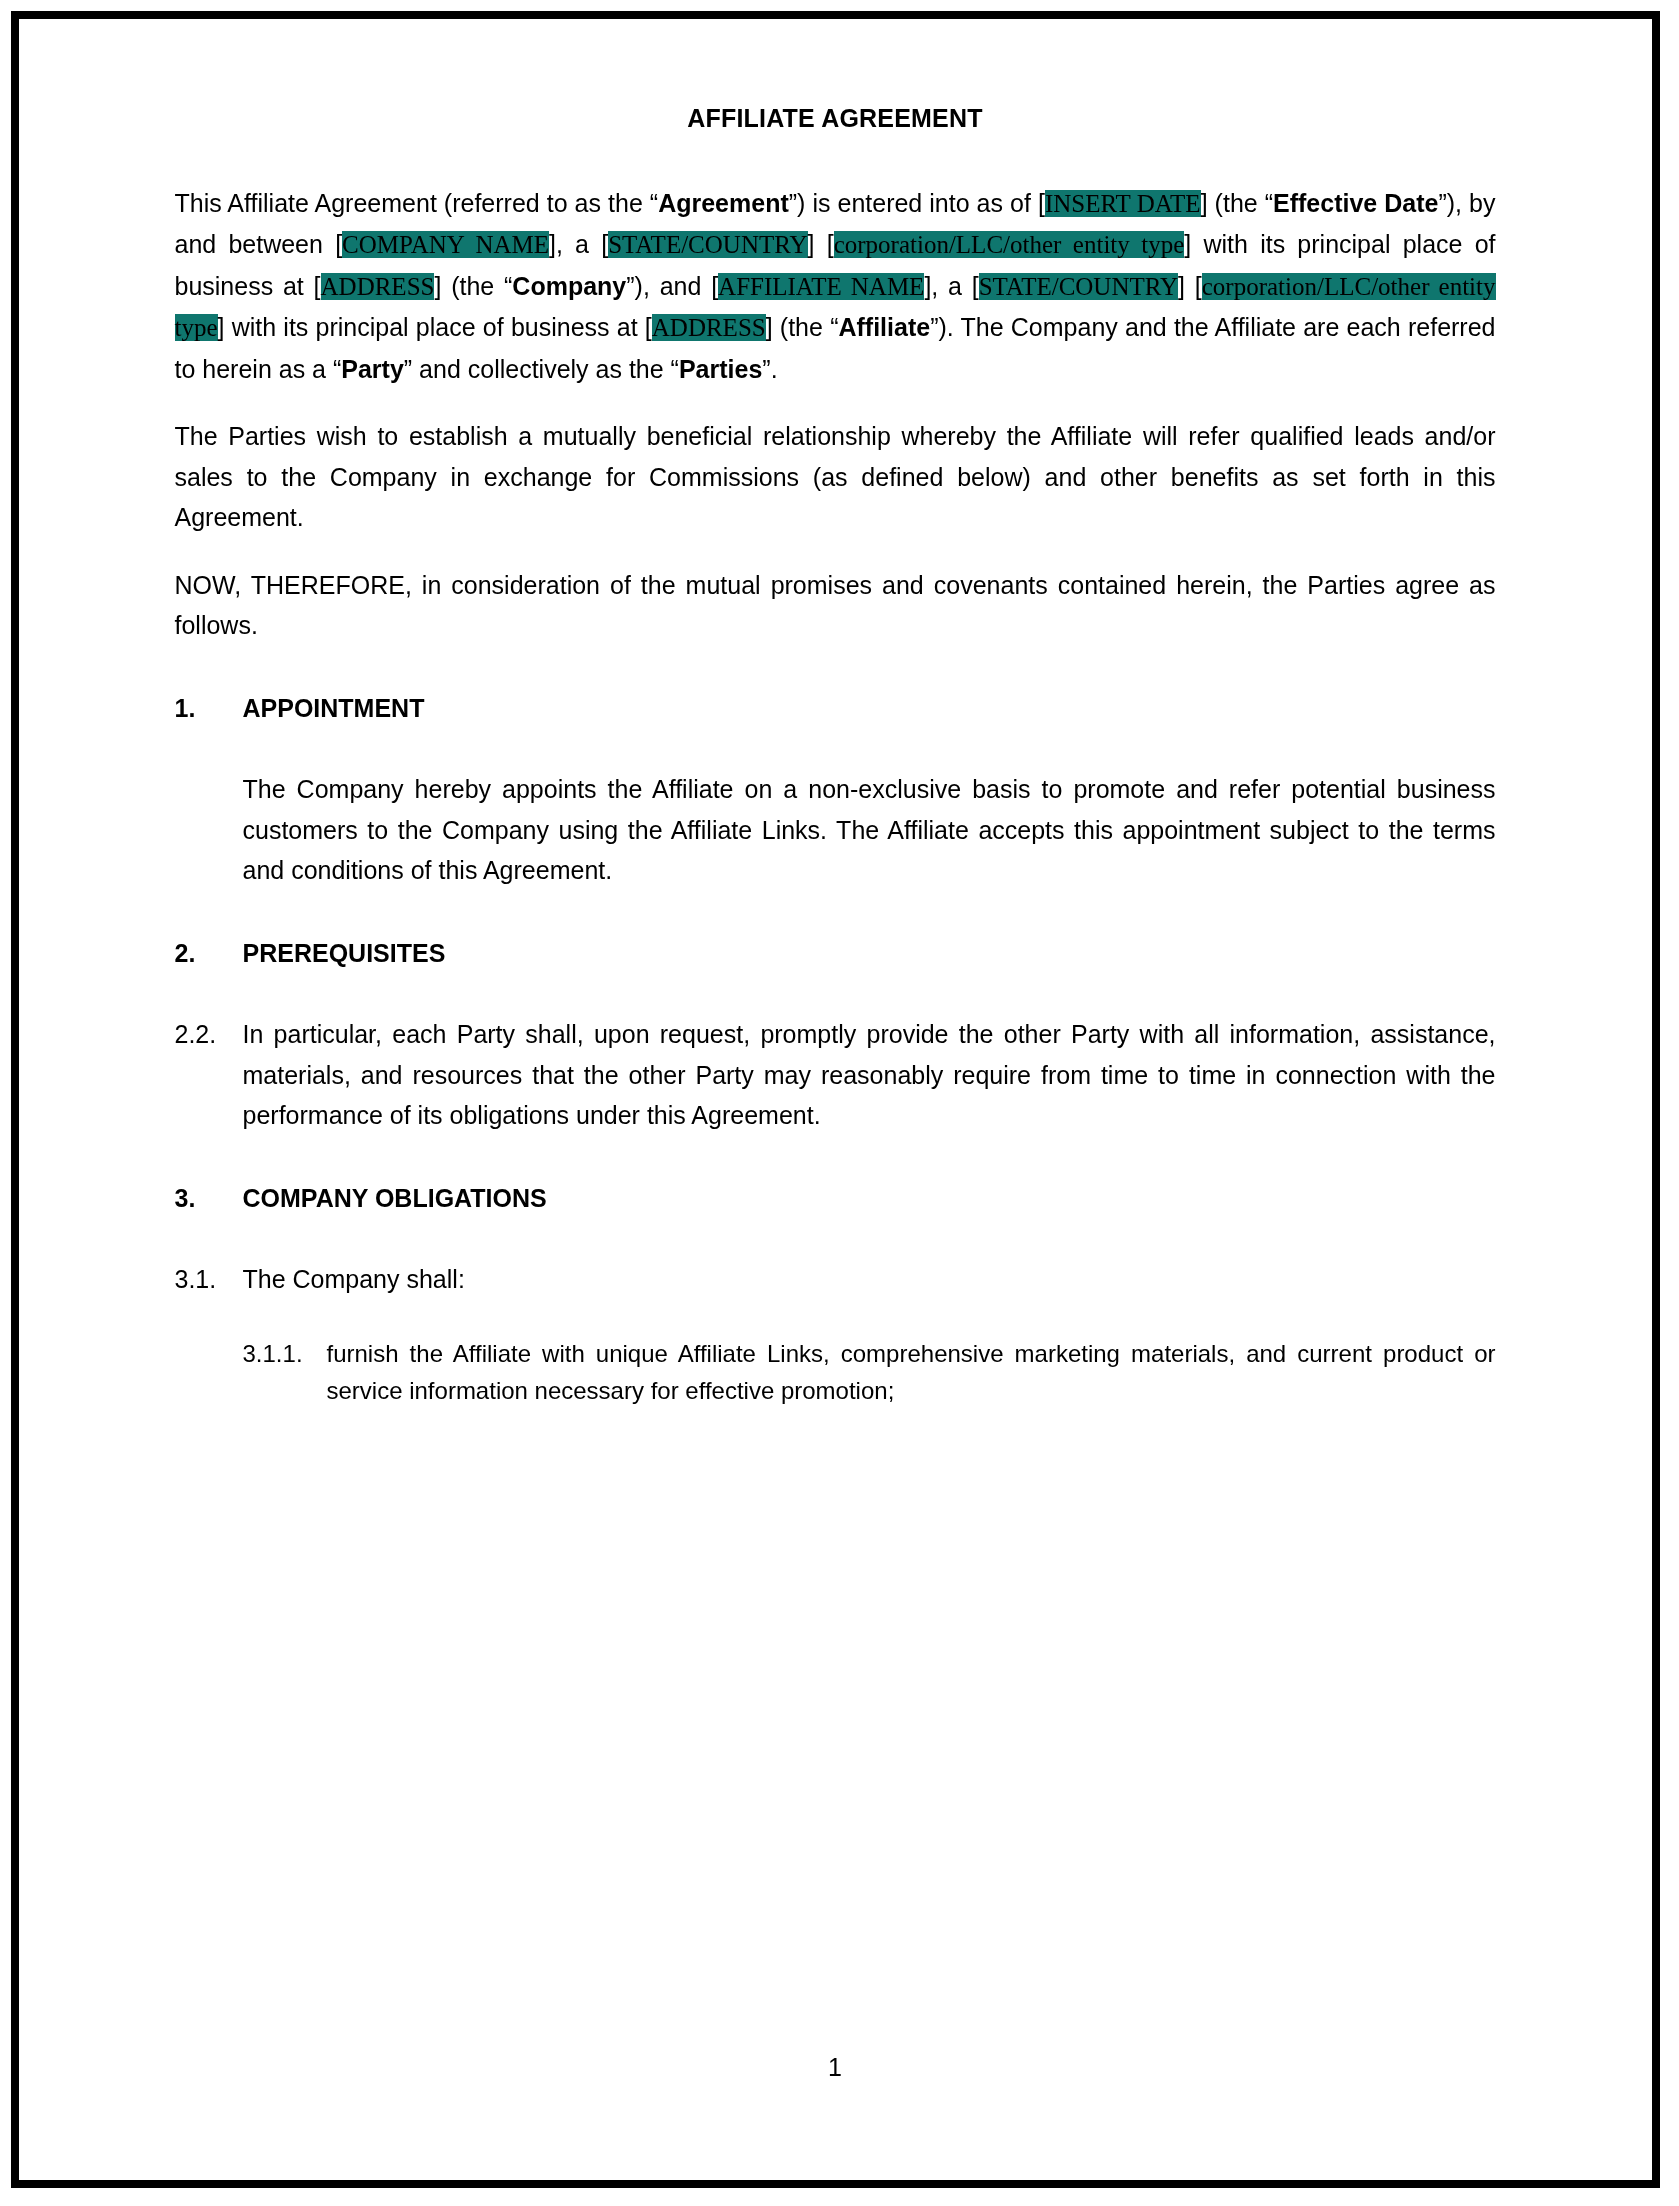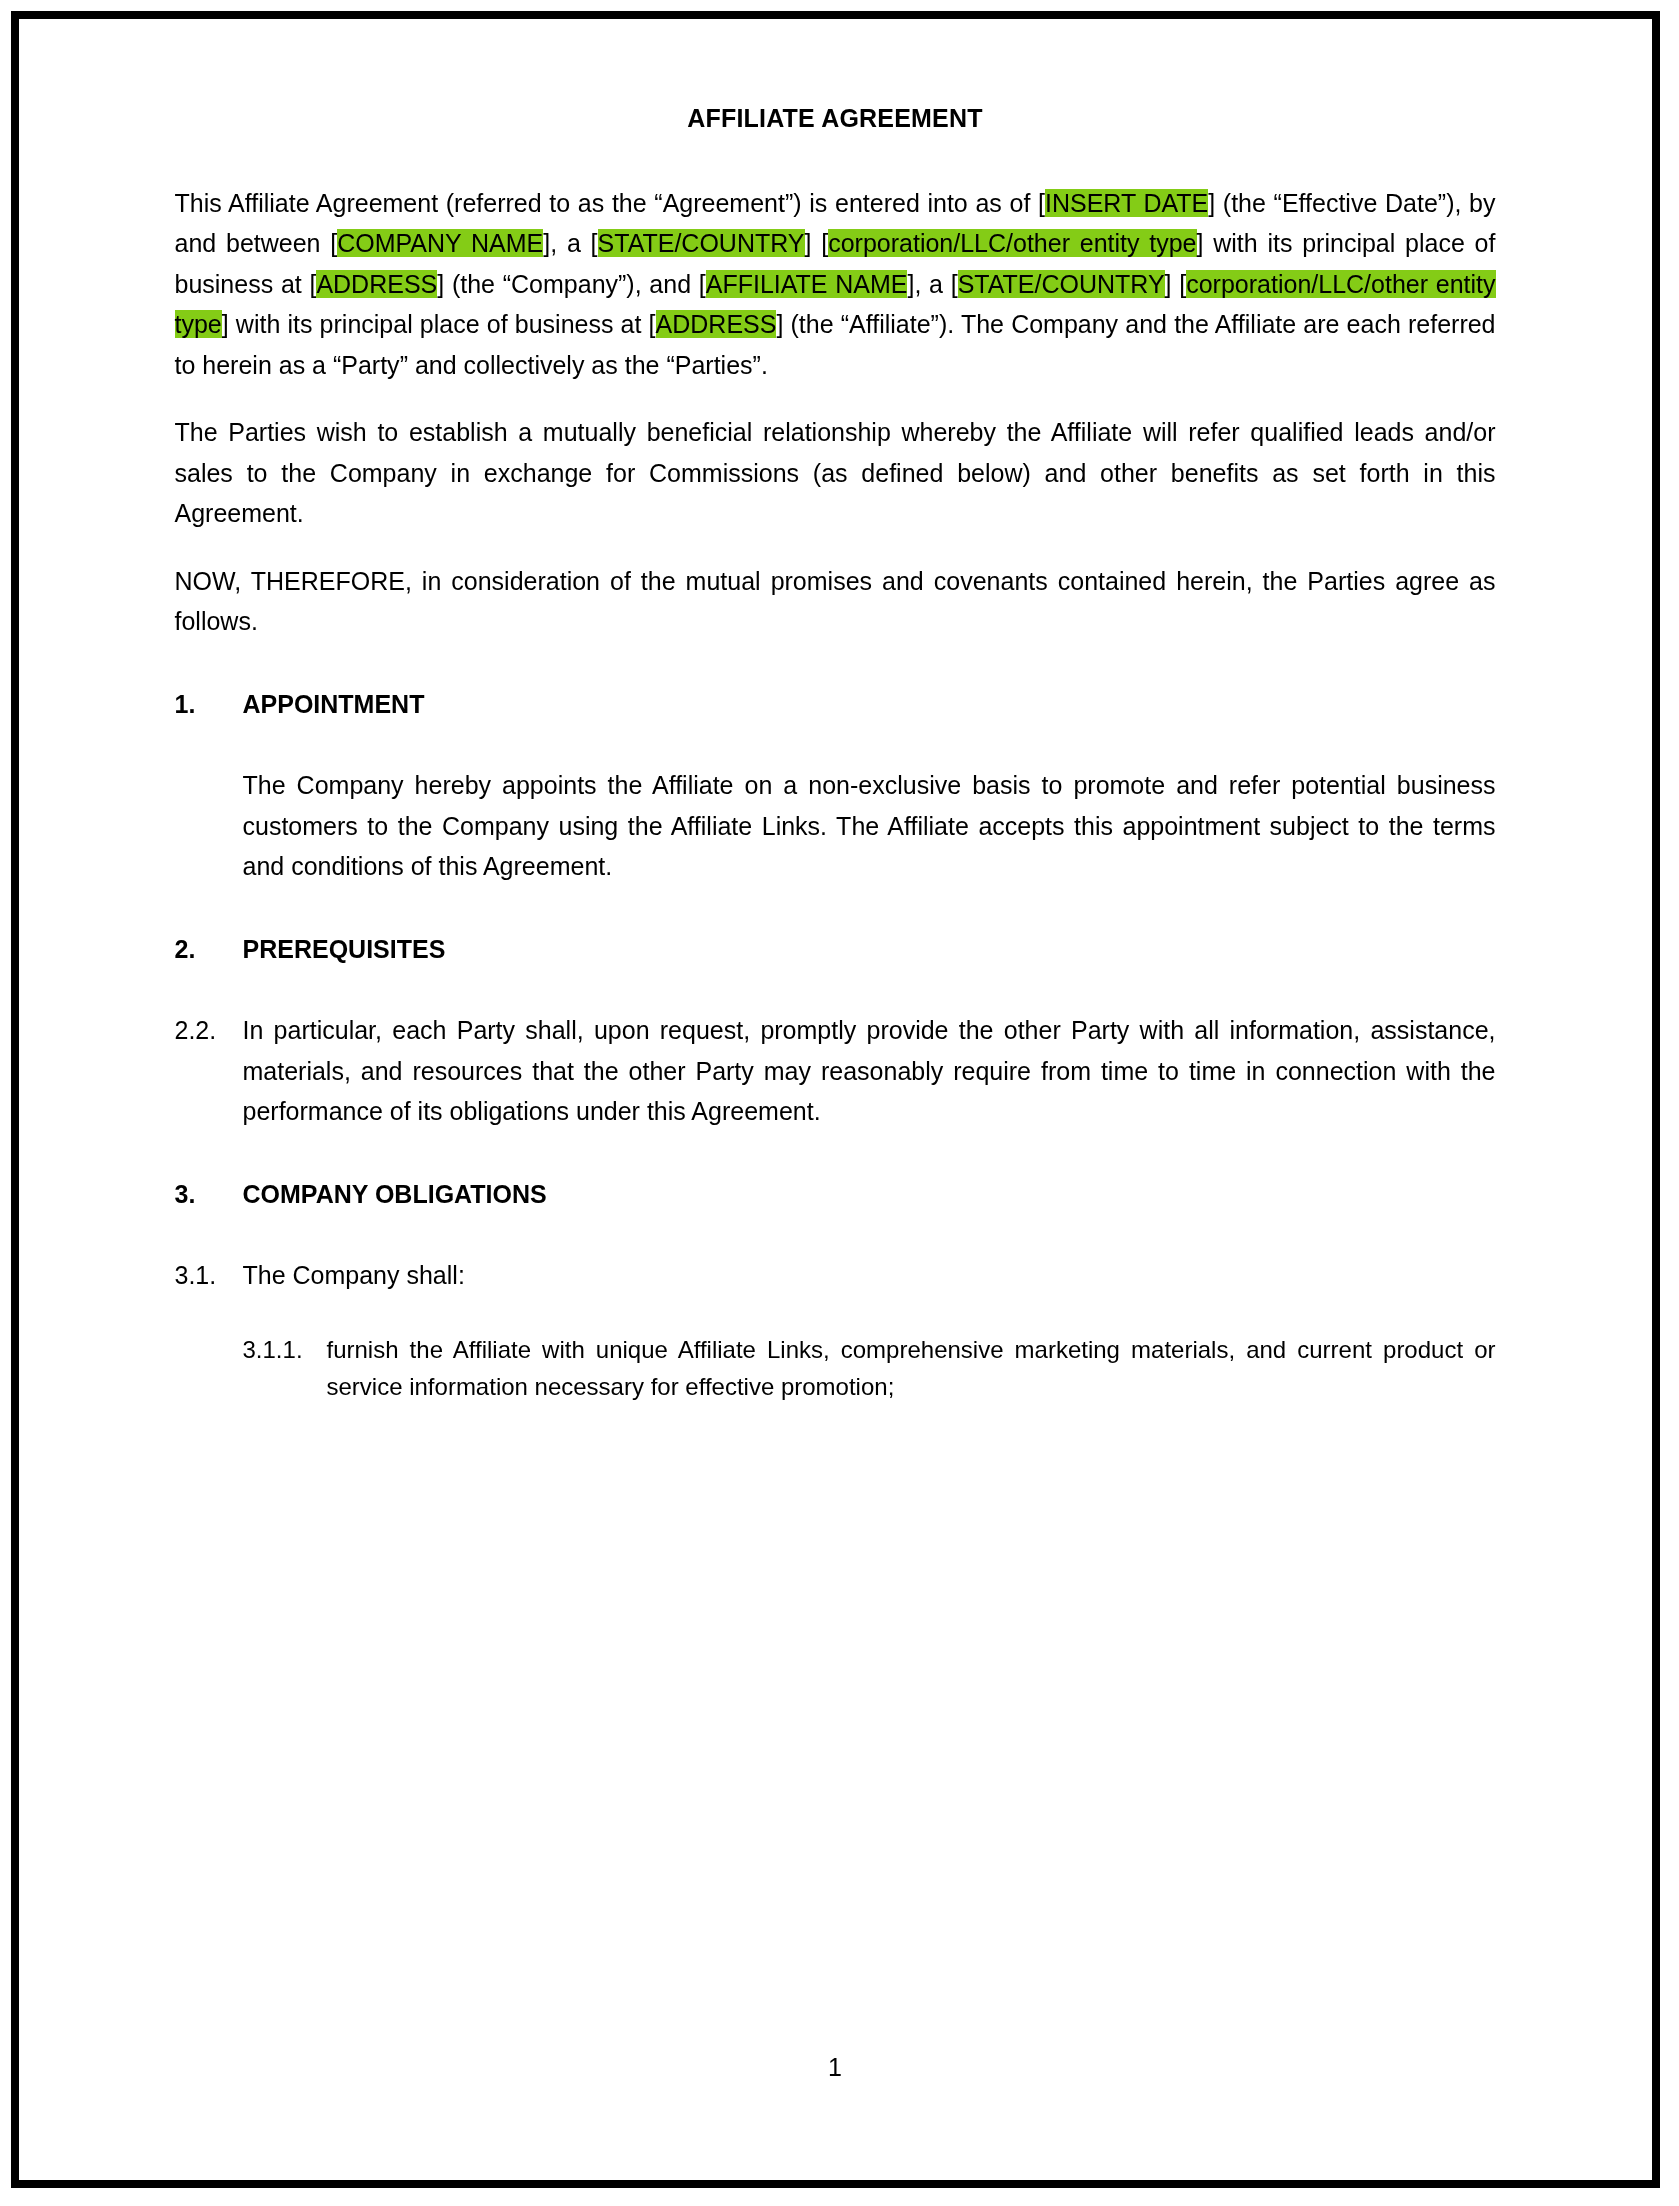--- a/index.html
+++ b/index.html
@@ -47,24 +47,25 @@
 
   .para {
     font-size: 25px;
     line-height: 1.62;
     text-align: justify;
     margin: 0 0 27px 0;
     hyphens: none;
   }
 
   .hl {
-    background-color: #84cc16;
+    background-color: #0f766e;
+    font-family: Liberation Serif, serif;
   }
 
-  b, .bold { font-weight: normal; }
+  b, .bold { font-weight: bold; }
 
   
   .clause-h {
     display: flex;
     align-items: flex-start;
     font-size: 25px;
     line-height: 1.62;
     font-weight: bold;
     margin: 42px 0 0 0;
   }

